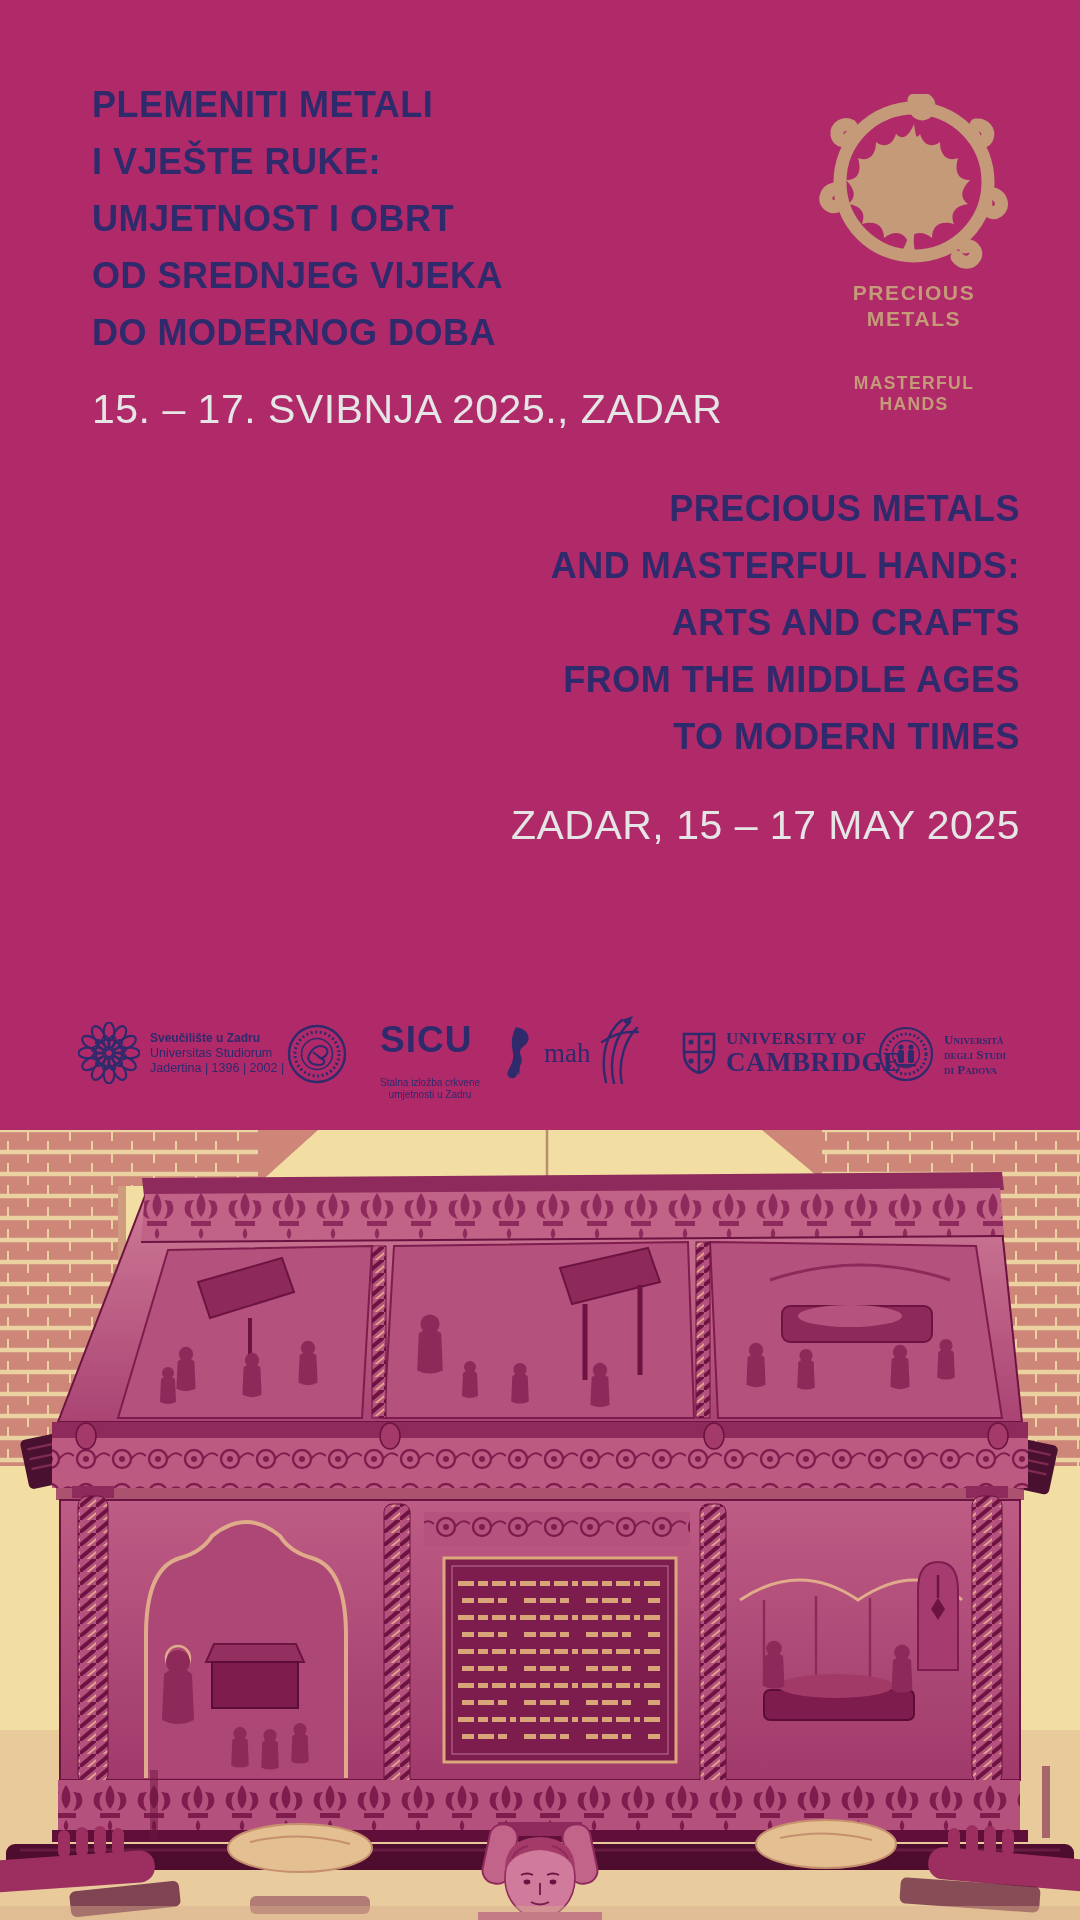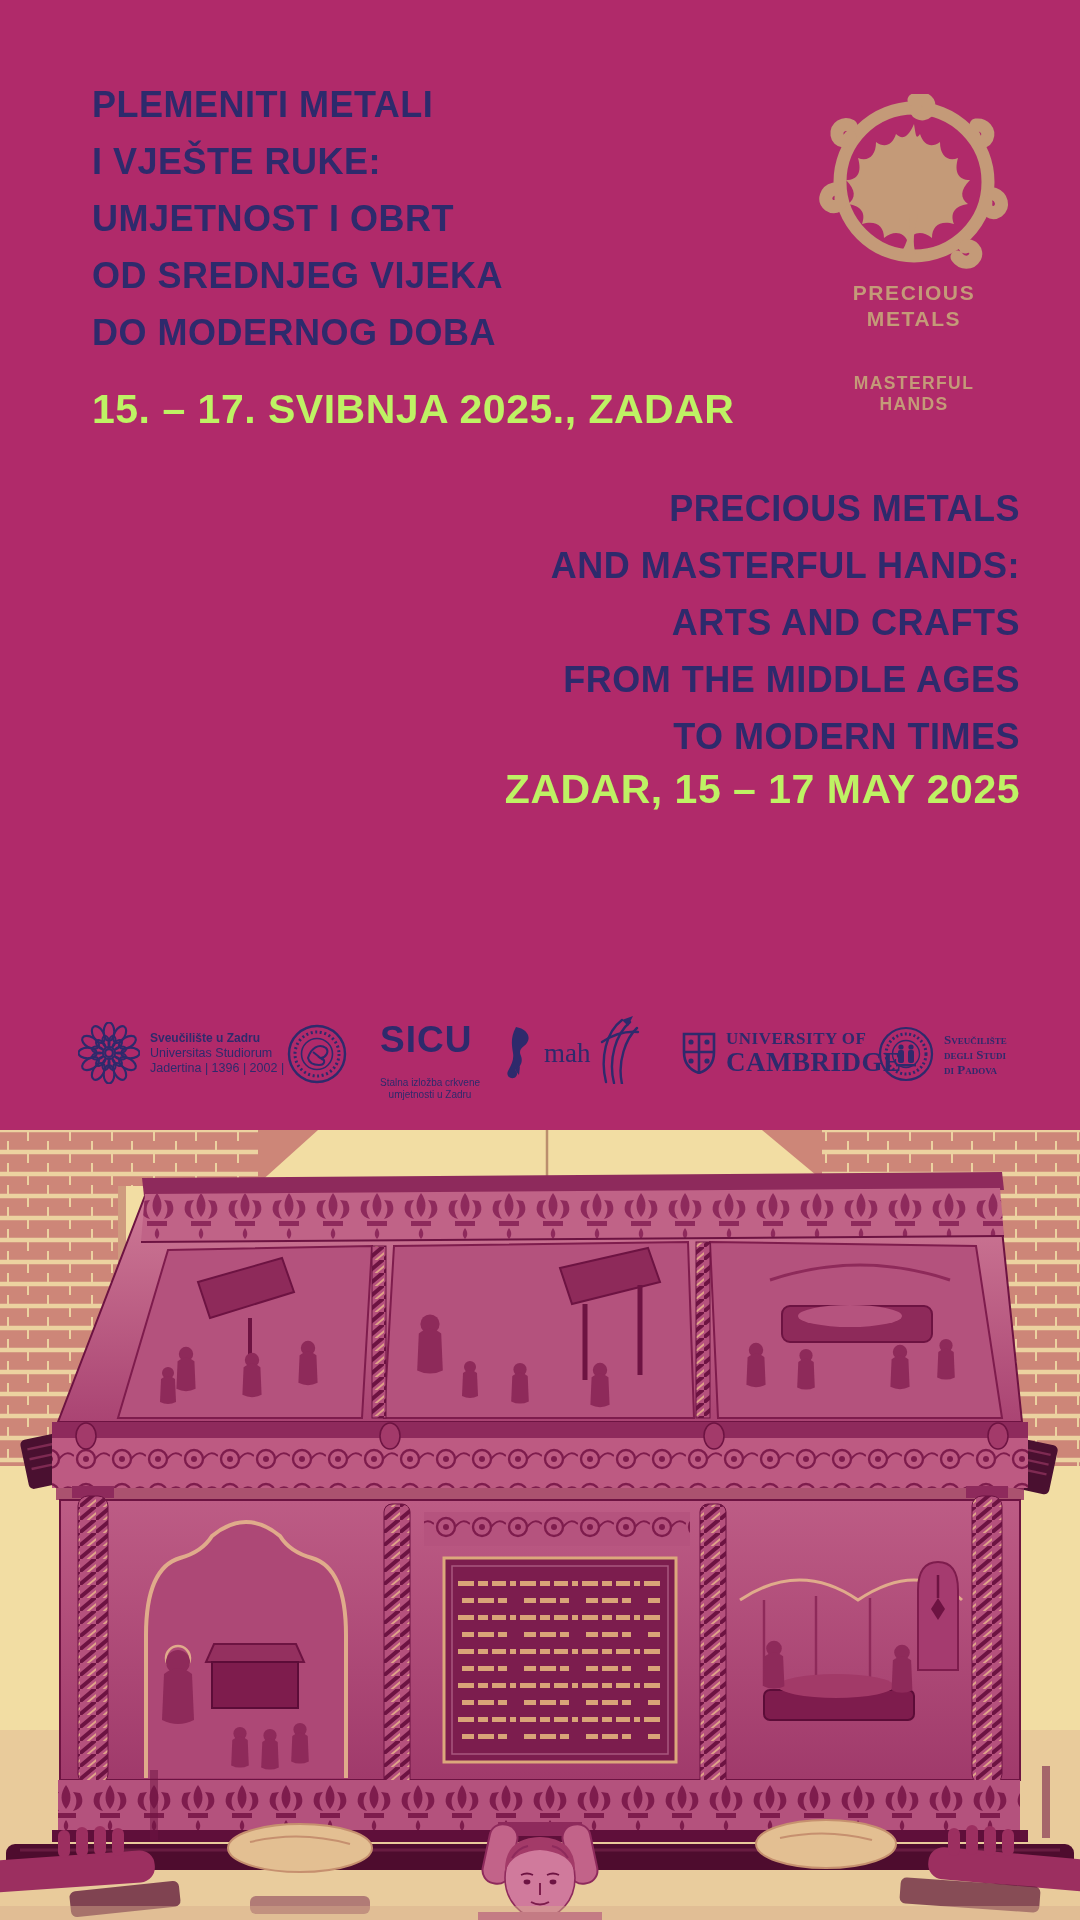--- a/index.html
+++ b/index.html
@@ -2,23 +2,23 @@
 <html><head>
 <meta charset="utf-8">
 <style>
   html,body{margin:0;padding:0;background:#222;}
   .poster{position:relative;width:1080px;height:1920px;background:#b02a6a;overflow:hidden;
           font-family:"Liberation Sans",sans-serif;}
   .title{position:absolute;font-weight:600;font-size:36px;line-height:57px;letter-spacing:.5px;
          color:#2e2a6c;white-space:nowrap;}
   .hr-title{left:92px;top:76px;text-align:left;}
   .en-title{right:60px;top:480px;text-align:right;}
-  .date-line{position:absolute;font-weight:700;font-size:41px;letter-spacing:.5px;color:#bef264;white-space:nowrap;}
+  .date-line{position:absolute;font-weight:400;font-size:41px;letter-spacing:.5px;color:#e5e5e5;white-space:nowrap;}
   .hr-date{left:92px;top:386px;}
-  .en-date{right:60px;top:766px;margin-left:24px;}
+  .en-date{right:60px;top:802px;margin-left:24px;}
   .brand{position:absolute;left:818px;top:94px;width:192px;text-align:center;color:#c49a78;}
   .brand .l1{font-weight:700;font-size:21px;line-height:26px;letter-spacing:1.6px;margin-top:6px;}
   .brand .l2{font-weight:700;font-size:17.5px;line-height:21px;letter-spacing:1.4px;margin-top:41px;}
   .partners{position:absolute;left:0;top:1004px;width:1080px;height:104px;color:#2e2a6c;}
   .partner{position:absolute;display:flex;align-items:center;gap:10px;color:#2e2a6c;}
   .p-text-sm{font-size:12.5px;line-height:15px;}
   .p-text-sm .b{font-weight:700;font-size:12px;}
   .sicu-word{font-weight:800;font-size:37px;line-height:36px;letter-spacing:1px;}
   .sicu-sub{font-size:10px;line-height:11.5px;text-align:center;margin-top:19px;}
   .cam-text{font-family:"Liberation Serif",serif;font-weight:700;line-height:1;}
@@ -170,21 +170,21 @@
         </g>
         <g fill="#2e2a6c">
           <circle cx="-5" cy="-7" r="2.6"></circle>
             <rect x="-8" y="-4" width="6" height="13" rx="2"></rect>
           <circle cx="5" cy="-7" r="2.6"></circle>
             <rect x="2" y="-4" width="6" height="13" rx="2"></rect>
           <rect x="-10" y="10" width="20" height="2.4"></rect>
         </g>
       </svg>
       <div class="pad-text">
-        <div>Sveučilište</div>
+        <div>Università</div>
         <div>degli Studi</div>
         <div>di Padova</div>
       </div>
     </div>
   </div>
 
   <svg class="photo" width="1080" height="790" viewBox="0 0 1080 790">
     <defs>
       <linearGradient id="roofG" x1="0" y1="0" x2="0" y2="1">
         <stop offset="0" stop-color="#d07d98"></stop>

